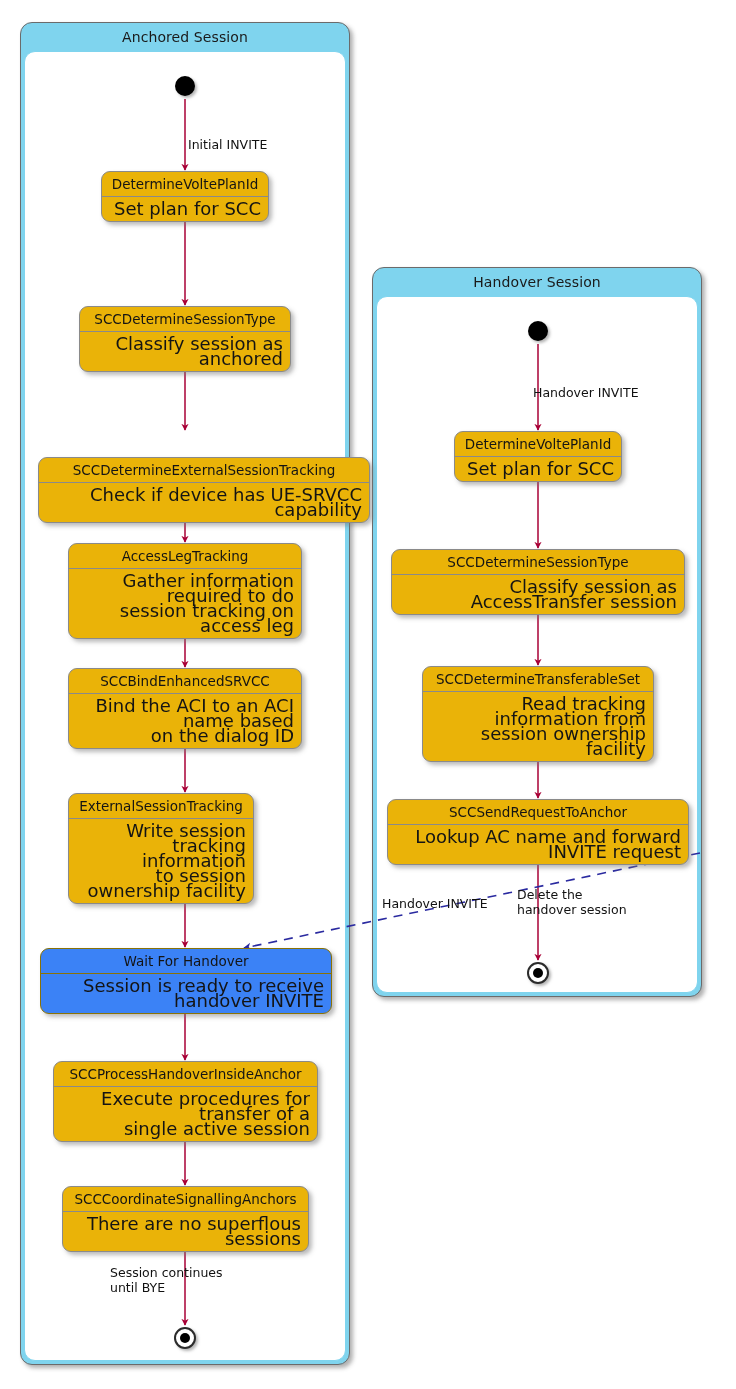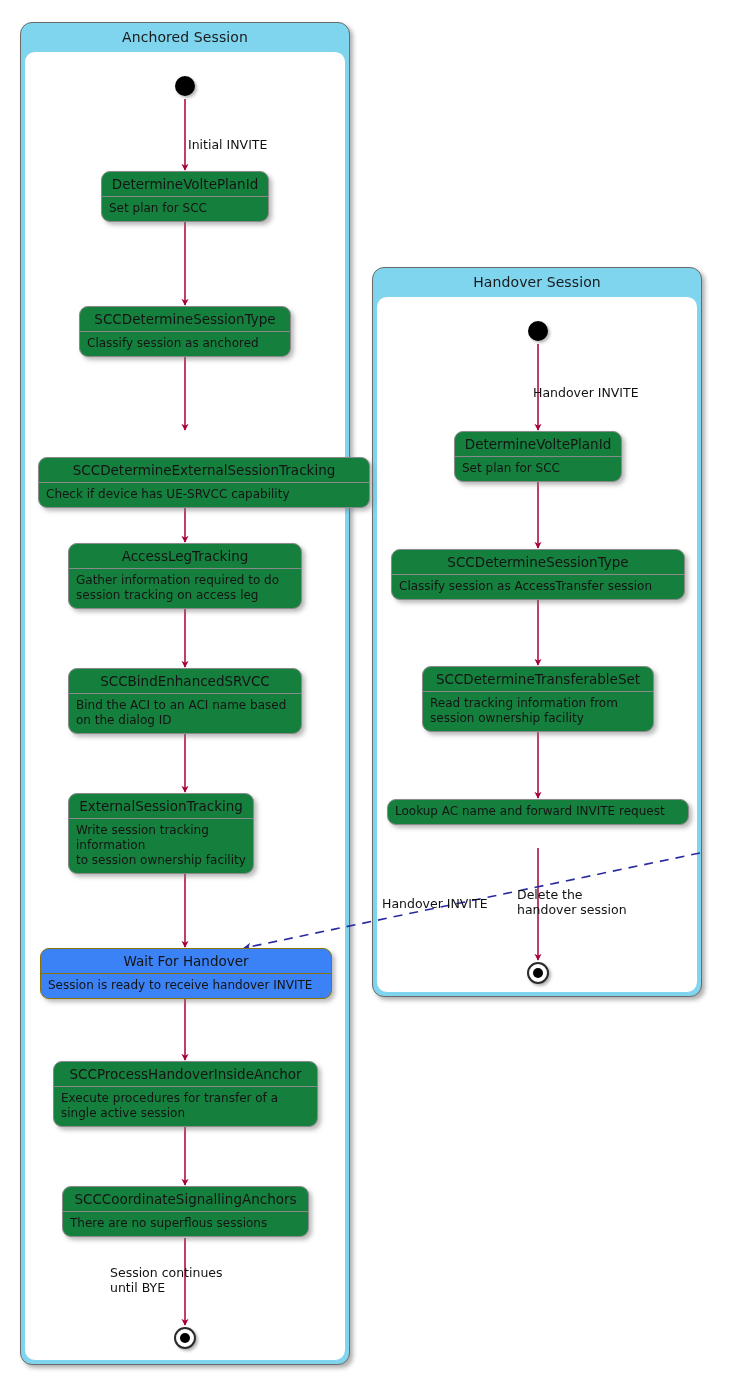--- a/index.html
+++ b/index.html
@@ -47,37 +47,38 @@
     background: #FFFFFF;
     border: 1.2px solid #7FD4EE;
     border-radius: 11px;
   }
   
   .node {
     position: absolute;
     box-sizing: border-box;
     border: 1.2px solid #8A8A8A;
     border-radius: 9px;
-    background: #15803d;
+    background: #eab308;
     box-shadow: 3px 3px 4px rgba(120,120,120,0.5);
     overflow: hidden;
   }
   .node .node-title {
     text-align: center;
     font-size: 13.5px;
     color: #141414;
     padding: 4px 8px 4px 8px;
     border-bottom: 1.1px solid #8A8A8A;
     white-space: nowrap;
   }
   .node .node-body {
-    font-size: 12px;
+    font-size: 18px;
     color: #141414;
     padding: 4px 7px 5px 7px;
     line-height: 15px;
+    text-align: right;
   }
   .node.highlight {
     background: #3b82f6;
     border-color: #8A7206;
   }
   .node.highlight .node-title {
     border-bottom-color: #8A7206;
   }
   
   .start-node {
@@ -236,20 +237,21 @@
     <div class="node-title">SCCDetermineSessionType</div>
     <div class="node-body">Classify session as AccessTransfer session</div>
   </div>
 
   <div class="node" style="left:422px; top:666px; width:232px;">
     <div class="node-title">SCCDetermineTransferableSet</div>
     <div class="node-body">Read tracking information from<br>session ownership facility</div>
   </div>
 
   <div class="node" style="left:387px; top:799px; width:302px;">
+    <div class="node-title">SCCSendRequestToAnchor</div>
     <div class="node-body">Lookup AC name and forward INVITE request</div>
   </div>
 
   <div class="edge-label" style="left:533px; top:385px;">Handover INVITE</div>
 
   <div class="edge-label center" style="left:517px; top:887px; width:152px;"><span>Delete the</span><br><span>handover session</span></div>
 
   <div class="edge-label" style="left:382px; top:896px;">Handover INVITE</div>
 
 </div>

